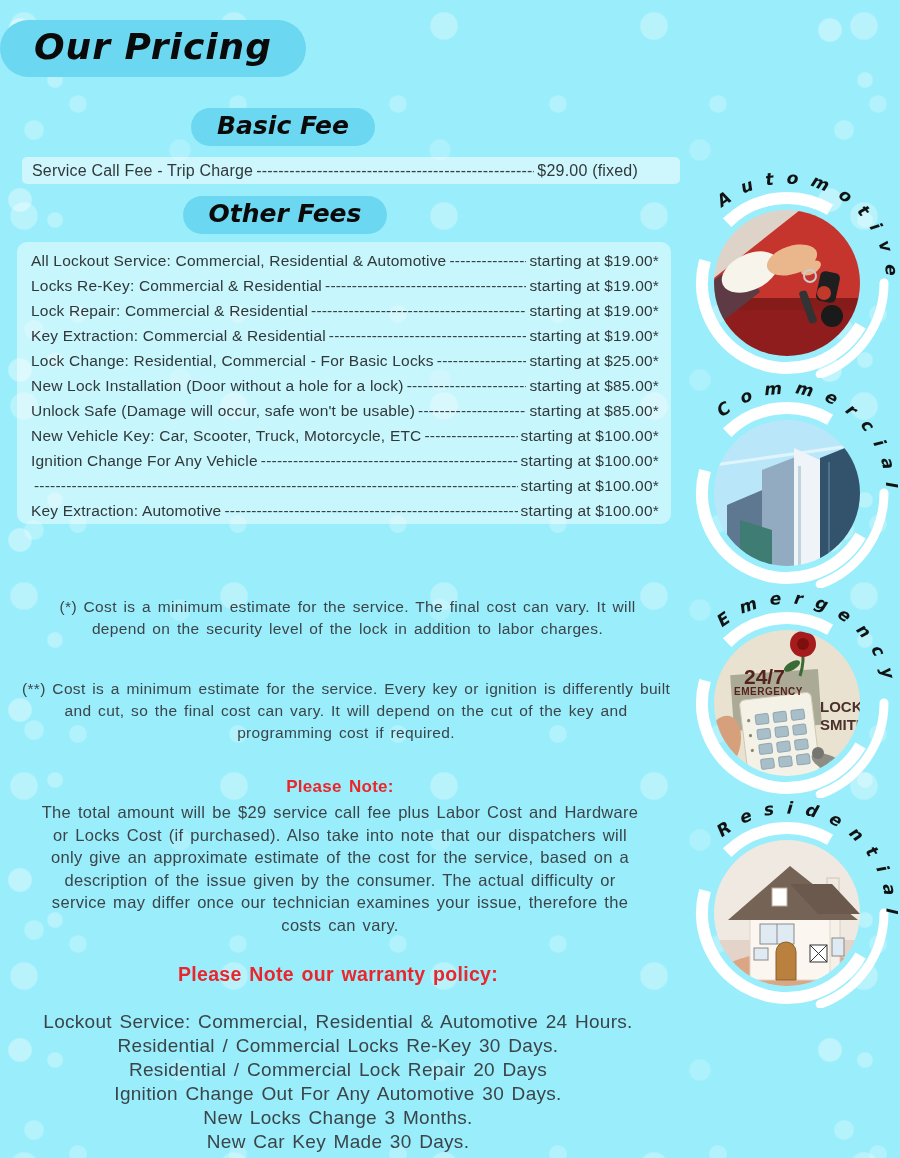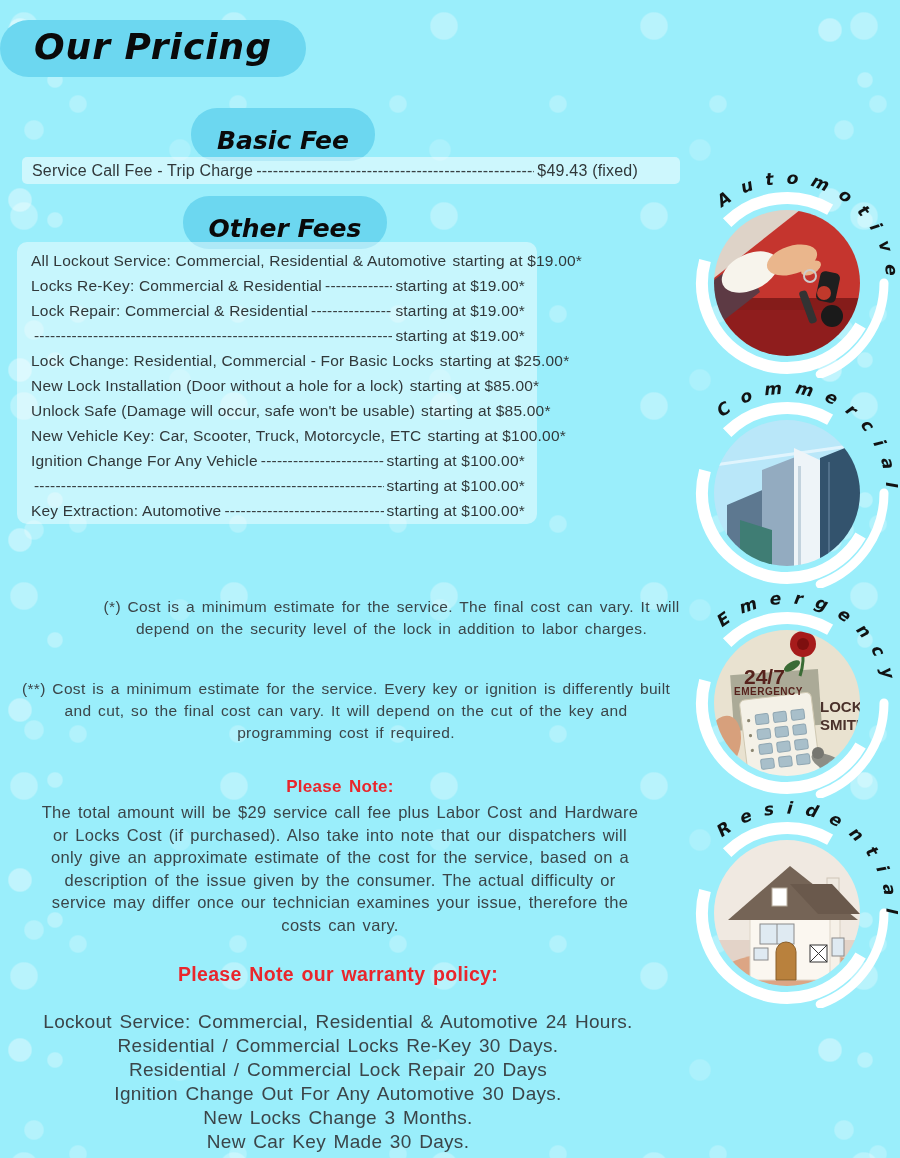--- a/index.html
+++ b/index.html
@@ -32,44 +32,44 @@
   }
   .bubble::before,.bubble::after{
     content:""; position:absolute; left:12px; right:12px; height:20px; z-index:-1;
     background-image:radial-gradient(circle 10px at 17px 10px, var(--b) 9.5px, transparent 10.8px);
     background-size:34px 20px; background-repeat:repeat-x;
   }
   .bubble::before{top:-9px;} .bubble::after{bottom:-9px;}
   .title-wrap{position:absolute; top:20px; left:0; width:100%; }
   .bubble-title{font-size:36px; padding:6px 34px 10px; letter-spacing:1px;}
   .h2-wrap{position:absolute; width:690px; text-align:center;}
-  .bubble-h2{font-size:25px; padding:18px 26px 6px; border-radius:26px;}
+  .bubble-h2{font-size:25px; padding:3px 26px 6px; border-radius:26px;}
   .bubble-h2::before,.bubble-h2::after{
     left:10px; right:10px; height:16px;
     background-image:radial-gradient(circle 8px at 14px 8px, var(--b) 7.5px, transparent 8.8px);
     background-size:28px 16px;
   }
   .bubble-h2::before{top:-7px;} .bubble-h2::after{bottom:-7px;}
 
   
   .fee-row{display:flex; align-items:center; white-space:nowrap;
     font-size:15.5px; color:#31383a; letter-spacing:.2px;}
   .fee-dash{flex:1 1 auto; overflow:hidden; margin:0 3px; color:#3a4143;}
   .fee-price{white-space:nowrap;}
   .basic-row{position:absolute; top:157px; left:22px; width:606px; height:27px;
     background:rgba(255,255,255,.5); border-radius:5px; padding:0 42px 0 10px; font-size:16px;text-align:center;}
-  .fee-panel{position:absolute; top:242px; left:17px; width:520px; height:282px;
+  .fee-panel{position:absolute; top:242px; left:17px; width:654px; height:282px;
     background:rgba(255,255,255,.45); border-radius:10px;
     padding:6px 12px 0 14px; box-sizing:border-box;}
   .fee-panel .fee-row{height:25px;}
 
   
   .note-p{position:absolute; text-align:center; color:#3b4549;
     font-size:15.5px; line-height:22px; letter-spacing:.35px; word-spacing:2px;}
-  #footnote-star{top:580px; left:55px; width:585px;margin-left:44px;}
+  #footnote-star{top:580px; left:55px; width:585px;}
   #footnote-dstar{top:662px; left:14px; width:664px;}
   #please-note{top:776px; left:35px; width:610px; text-align:center;}
   .red-heading{color:#e9262c; font-weight:bold; font-size:17px; letter-spacing:.3px; margin:0 0 3px 0;}
   #please-note .body{color:#3b4549; font-size:16.5px; line-height:22.5px; letter-spacing:.3px; word-spacing:2px; margin:0;}
   #warranty{top:963px; left:10px; width:656px; text-align:center;}
   #warranty .red-heading{font-size:19.5px; margin-bottom:25px;}
   .warranty-line{color:#3b4549; font-size:19px; line-height:24px; letter-spacing:.3px; word-spacing:2px;text-align:center;}
 
   
   .badge{position:absolute; left:672px; width:226px; height:218px;}
@@ -91,21 +91,21 @@
     <span class="bubble bubble-title">Our Pricing</span>
   </header>
 
   <div class="h2-wrap" style="top:108px; left:-62px;">
     <span class="bubble bubble-h2">Basic Fee</span>
   </div>
 
   <div class="fee-row basic-row">
     <span class="fee-label">Service Call Fee - Trip Charge</span>
     <span class="fee-dash">--------------------------------------------------------------------------------------------------------------------------------------------------------------------------------</span>
-    <span class="fee-price">$49.43 (fixed)</span>
+    <span class="fee-price">$29.00 (fixed)</span>
   </div>
 
   <div class="h2-wrap" style="top:196px; left:-60px;">
     <span class="bubble bubble-h2">Other Fees</span>
   </div>
 
   <div class="fee-panel" id="fee-rows">
   <div class="fee-row">
     <span class="fee-label">All Lockout Service: Commercial, Residential &amp; Automotive</span>
     <span class="fee-dash">--------------------------------------------------------------------------------------------------------------------------------------------------------------------------------</span>
@@ -118,20 +118,21 @@
     <span class="fee-price">starting at $19.00*</span>
   </div>
 
   <div class="fee-row">
     <span class="fee-label">Lock Repair: Commercial &amp; Residential</span>
     <span class="fee-dash">--------------------------------------------------------------------------------------------------------------------------------------------------------------------------------</span>
     <span class="fee-price">starting at $19.00*</span>
   </div>
 
   <div class="fee-row">
+    <span class="fee-label">Key Extraction: Commercial &amp; Residential</span>
     <span class="fee-dash">--------------------------------------------------------------------------------------------------------------------------------------------------------------------------------</span>
     <span class="fee-price">starting at $19.00*</span>
   </div>
 
   <div class="fee-row">
     <span class="fee-label">Lock Change: Residential, Commercial - For Basic Locks</span>
     <span class="fee-dash">--------------------------------------------------------------------------------------------------------------------------------------------------------------------------------</span>
     <span class="fee-price">starting at $25.00*</span>
   </div>
 

